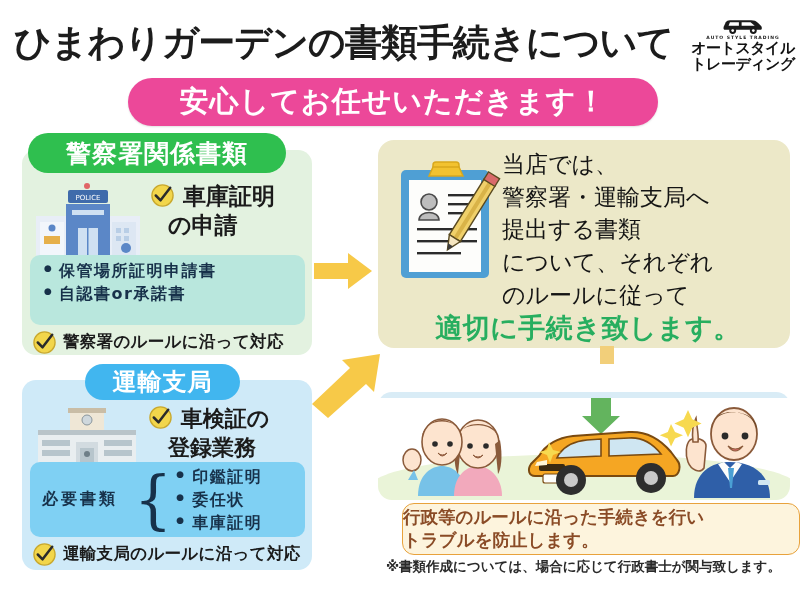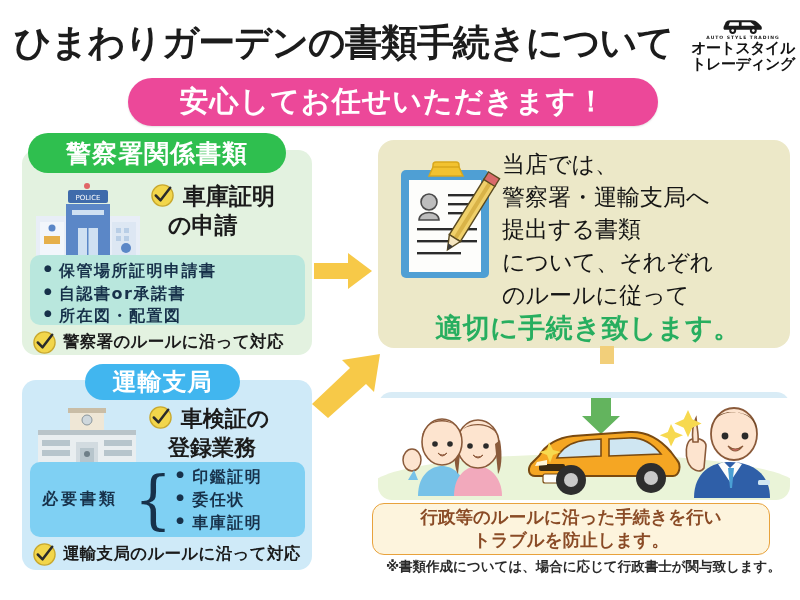--- a/index.html
+++ b/index.html
@@ -138,23 +138,23 @@
     position:absolute;left:378px;top:392px;width:412px;height:108px;
     background:#ffffff;border-radius:14px;overflow:hidden;
   }
   .scene-top{position:absolute;left:0;top:0;width:100%;height:6px;background:#d9ecf6;}
   .green-arrow{position:absolute;left:580px;top:396px;width:42px;height:40px;}
   .couple{position:absolute;left:398px;top:400px;width:122px;height:96px;}
   .car{position:absolute;left:525px;top:418px;width:160px;height:82px;}
   .salesman{position:absolute;left:672px;top:396px;width:112px;height:102px;}
 
   .callout{
-    position:absolute;left:372px;top:503px;width:396px;height:50px;
+    position:absolute;left:402px;top:503px;width:396px;height:50px;
     background:#fdf4dd;border:1.6px solid #e8a23c;border-radius:12px;
-    display:flex;flex-direction:column;align-items:center;justify-content:center;
+    display:flex;flex-direction:column;justify-content:center;
   }
   .callout div{font-size:17.5px;font-weight:bold;color:#8a4b26;line-height:1.3;}
 
   .note{
     position:absolute;left:386px;top:558px;width:410px;
     font-size:13.5px;font-weight:bold;color:#2a2a2a;letter-spacing:0px;
   }
 </style>
 </head>
 <body>
@@ -213,21 +213,20 @@
       <path d="M6 13 L11 18 L21 5" fill="none" stroke="#2b2b2b" stroke-width="2.6" stroke-linecap="round" stroke-linejoin="round"></path>
     </svg>
     <span>車庫証明</span>
     <div class="l2">の申請</div>
   </div>
 
   <div class="listbox-green">
     <ul>
       <li>保管場所証明申請書</li>
       <li>自認書or承諾書</li>
-      <li>所在図・配置図</li>
     </ul>
   </div>
 
   <div class="foot-green">
     <svg class="chk" viewBox="0 0 26 26">
       <circle cx="13" cy="13" r="11" fill="#f2d64b" stroke="#c9a92e" stroke-width="1.4"></circle>
       <path d="M6 13 L11 18 L21 5" fill="none" stroke="#2b2b2b" stroke-width="2.6" stroke-linecap="round" stroke-linejoin="round"></path>
     </svg>
     <span class="txt">警察署のルールに沿って対応</span>
   </div>

